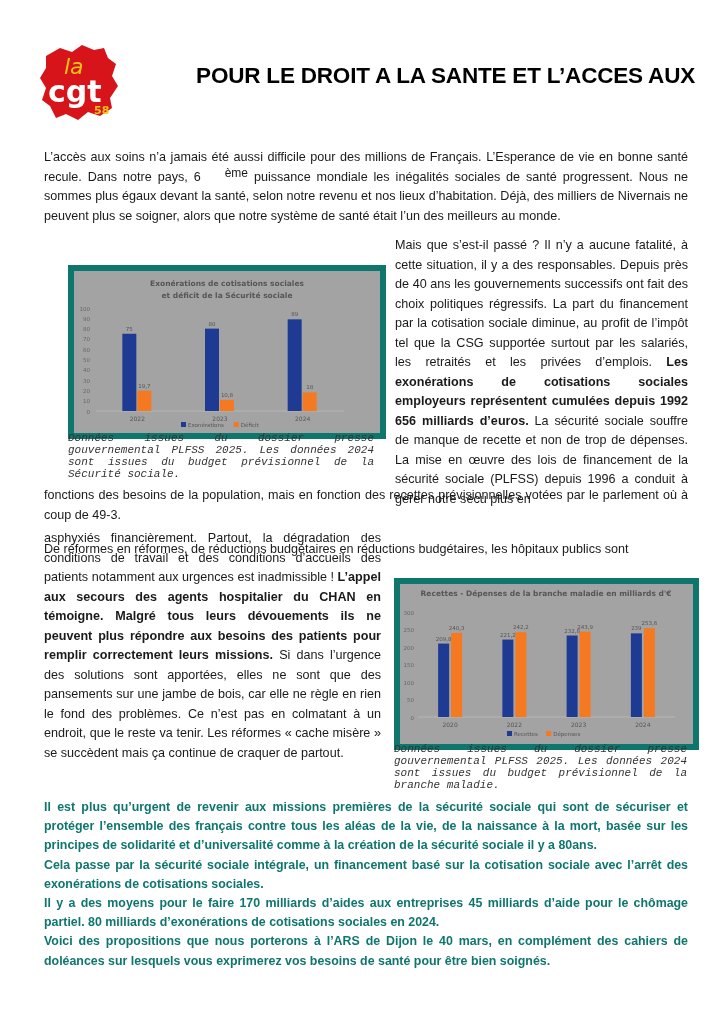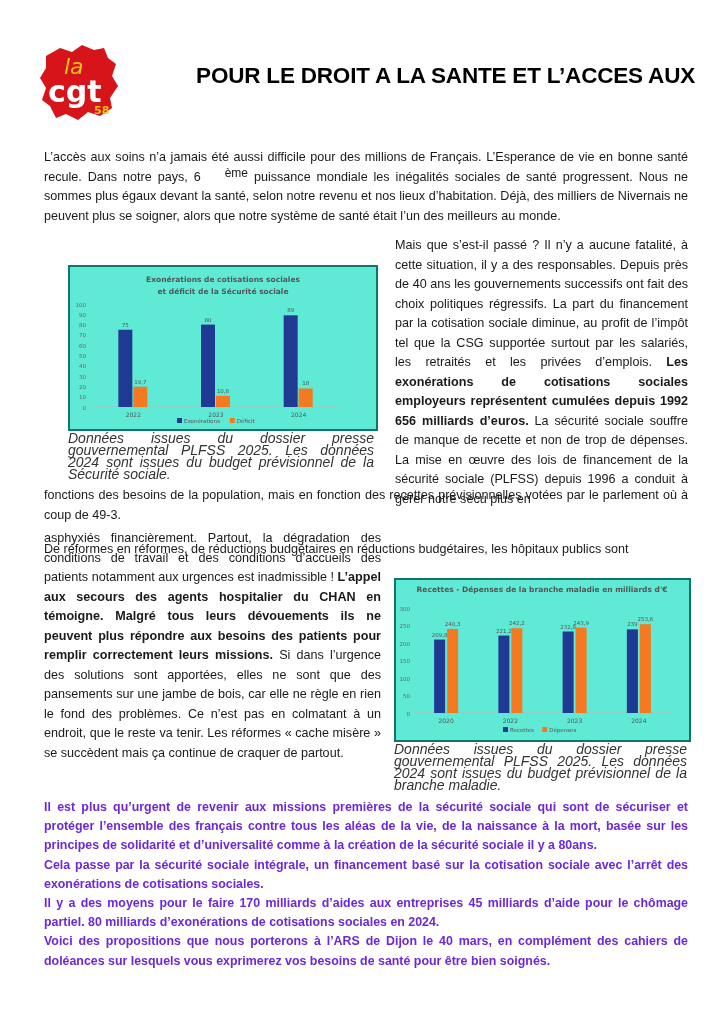--- a/index.html
+++ b/index.html
@@ -6,26 +6,26 @@
   body { width:724px; height:1024px; position:relative; overflow:hidden; font-family:"Liberation Sans", sans-serif; color:#1a1a1a; }
   .logo { position:absolute; left:38px; top:42px; width:82px; height:80px; }
   .title { position:absolute; left:125px; top:62px; width:570px; text-align:right; font-family:"Liberation Sans", sans-serif; font-weight:bold; font-size:22.5px; line-height:28px; letter-spacing:-0.2px; color:#000; }
   .p { position:absolute; font-size:12.6px; line-height:19.5px; text-align:justify; }
   .p b { font-weight:bold; }
   .intro { left:44px; top:148px; width:644px; }
   .right1 { left:395px; top:236px; width:293px; }
   .cont1 { left:44px; top:486px; width:644px; }
   .para2a { left:44px; top:540px; width:644px; }
   .para2b { left:44px; top:529px; width:337px; }
-  .red { left:44px; top:798px; width:644px; color:#6d28d9; font-weight:bold; font-size:12.4px; line-height:19.2px; }
+  .red { left:44px; top:798px; width:644px; color:#0f766e; font-weight:bold; font-size:12.4px; line-height:19.2px; }
   sup { font-size:12px; vertical-align:top; line-height:10px;margin-left:24px; }
-  .chartbox { position:absolute; border:2px solid #0f766e; background:#5eead4;text-align:center; }
+  .chartbox { position:absolute; border:6px solid #0f766e; background:#a3a3a3;text-align:center; }
   .chart1 { left:68px; top:265px; width:306px; height:162px; }
   .chart2 { left:394px; top:578px; width:293px; height:160px; }
-  .caption { position:absolute; font-style:italic; font-size:14px; line-height:12px; color:#333; text-align:justify; font-family:Liberation Sans, sans-serif; }
+  .caption { position:absolute; font-style:italic; font-size:11px; line-height:12px; color:#333; text-align:justify; font-family:Liberation Mono, monospace; }
   .cap1 { left:68px; top:432px; width:306px; }
   .cap2 { left:394px; top:743px; width:293px; }
   svg text { font-family:"DejaVu Sans", sans-serif; }
 </style>
 </head>
 <body>
 
 <div class="logo">
   <svg width="82" height="80" viewBox="0 0 82 80">
     <path d="M8,14 L22,6 L34,10 L44,3 L56,8 L66,6 L70,16 L78,22 L74,34 L80,44 L72,56 L74,66 L62,74 L50,70 L40,78 L28,72 L18,76 L12,64 L4,58 L8,46 L2,36 L8,26 Z" fill="#d7141a"></path>

